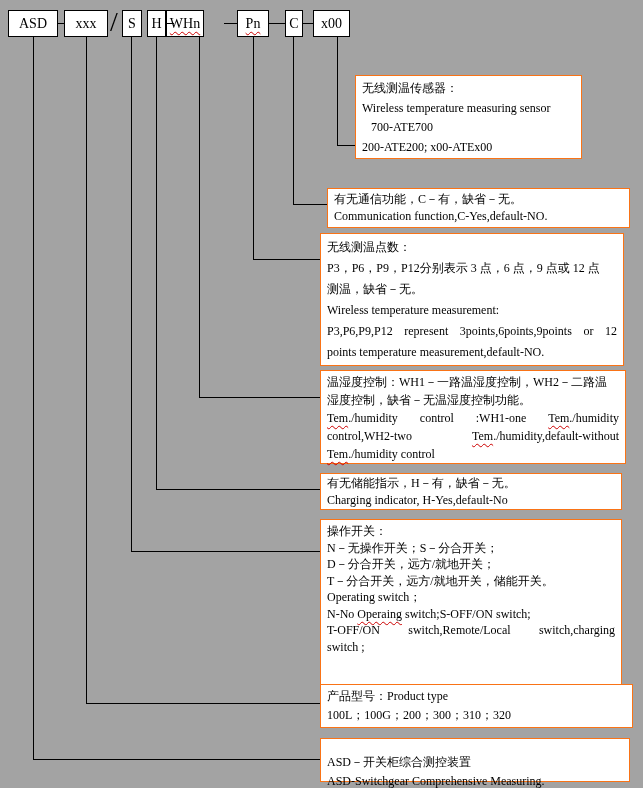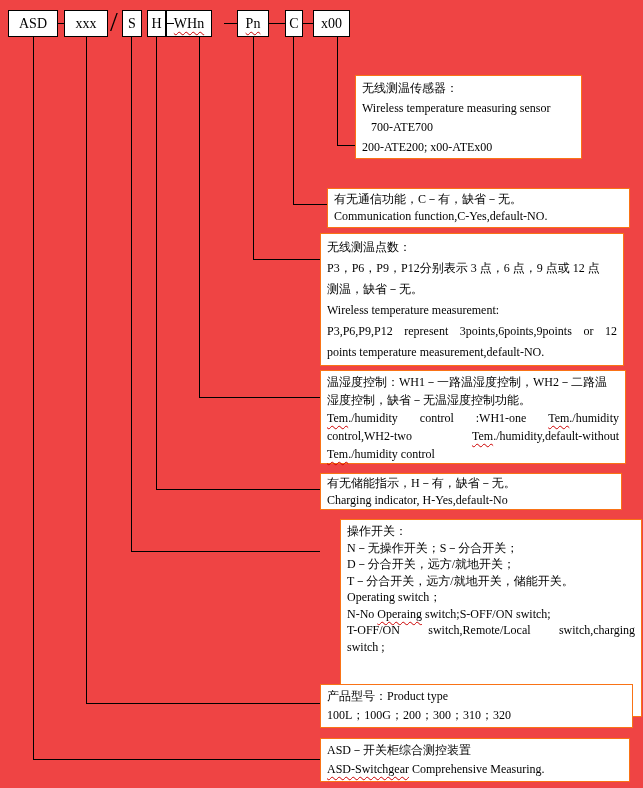--- a/index.html
+++ b/index.html
@@ -1,28 +1,28 @@
 <!DOCTYPE html>
 <html><head>
 <meta charset="utf-8">
 <style>
   * { margin:0; padding:0; box-sizing:border-box; }
   html,body { background:#ffffff; }
   body { font-family:"Liberation Serif","DejaVu Serif",serif; color:#000; }
-  .canvas { position:relative; width:643px; height:788px; background:#ef4444; overflow:hidden; }
+  .canvas { position:relative; width:643px; height:788px; background:#a3a3a3; overflow:hidden; }
 
   
   .mbox { position:absolute; top:10px; height:27px; border:1px solid #000;
           display:flex; align-items:center; justify-content:center;
           font-size:14px; line-height:27px; background:#fff; }
   .b-asd { left:8px;   width:50px; }
   .b-xxx { left:64px;  width:44px;text-align:right; }
   .b-s   { left:122px; width:20px; }
   .b-h   { left:147px; width:19px; }
-  .b-whn { left:166px; width:46px; }
+  .b-whn { left:166px; width:38px; }
   .b-pn  { left:237px; width:32px; }
   .b-c   { left:285px; width:18px; }
   .b-x00 { left:313px; width:37px; }
   .slash { position:absolute; left:105px; top:6px; width:18px; height:32px;
            font-size:28px; line-height:32px; text-align:center; }
 
   
   .vline { position:absolute; width:1px; background:#000; }
   .hline { position:absolute; height:1px; background:#000; }
 
@@ -39,25 +39,25 @@
   .c-sensor { left:355px; top:75px;  width:227px; height:84px; }
   .c-sensor .ln { line-height:19.5px; }
   .c-comm   { left:327px; top:188px; width:303px; height:40px; padding-top:2px; }
   .c-comm .ln { line-height:17px; }
   .c-points { left:320px; top:233px; width:304px; height:133px; }
   .c-points .ln { line-height:21px; }
   .c-hum    { left:320px; top:370px; width:306px; height:94px; padding-top:2px; }
   .c-hum .ln { line-height:18px; }
   .c-chg    { left:320px; top:473px; width:302px; height:37px; padding-top:1px; }
   .c-chg .ln { line-height:16.5px; }
-  .c-sw     { left:320px; top:519px; width:302px; height:198px;margin-left:20px; }
+  .c-sw     { left:320px; top:519px; width:302px; height:198px; }
   .c-sw .ln { line-height:16.5px; }
   .c-prod   { left:320px; top:684px; width:313px; height:44px; padding-top:2px; }
   .c-prod .ln { line-height:19px; }
-  .c-asd    { left:320px; top:738px; width:310px; height:44px; padding-top:2px; }
+  .c-asd    { left:320px; top:738px; width:310px; height:44px; padding-top:14px; }
   .c-asd .ln { line-height:19px; }
 </style>
 </head>
 <body>
 
 <div class="canvas">
 
   <div class="mbox b-asd">
       <span>ASD</span>
     </div>

